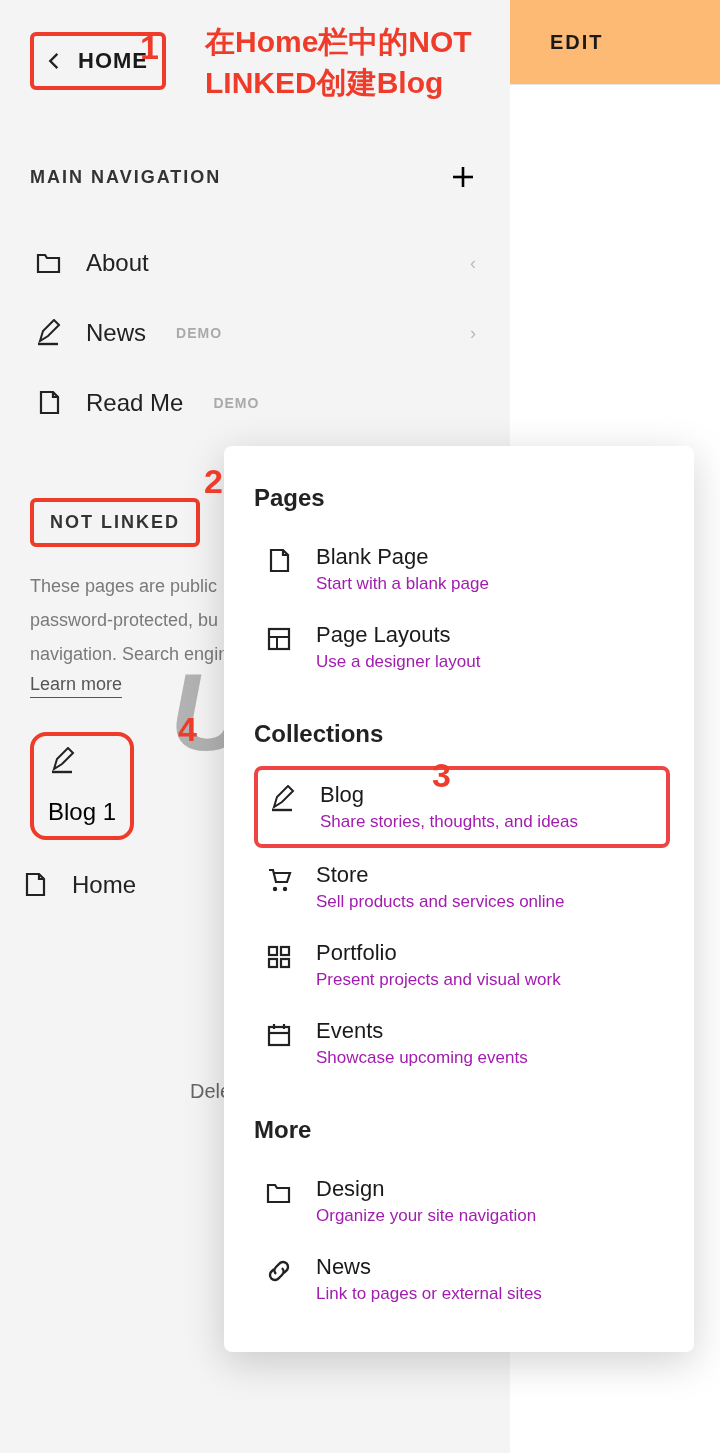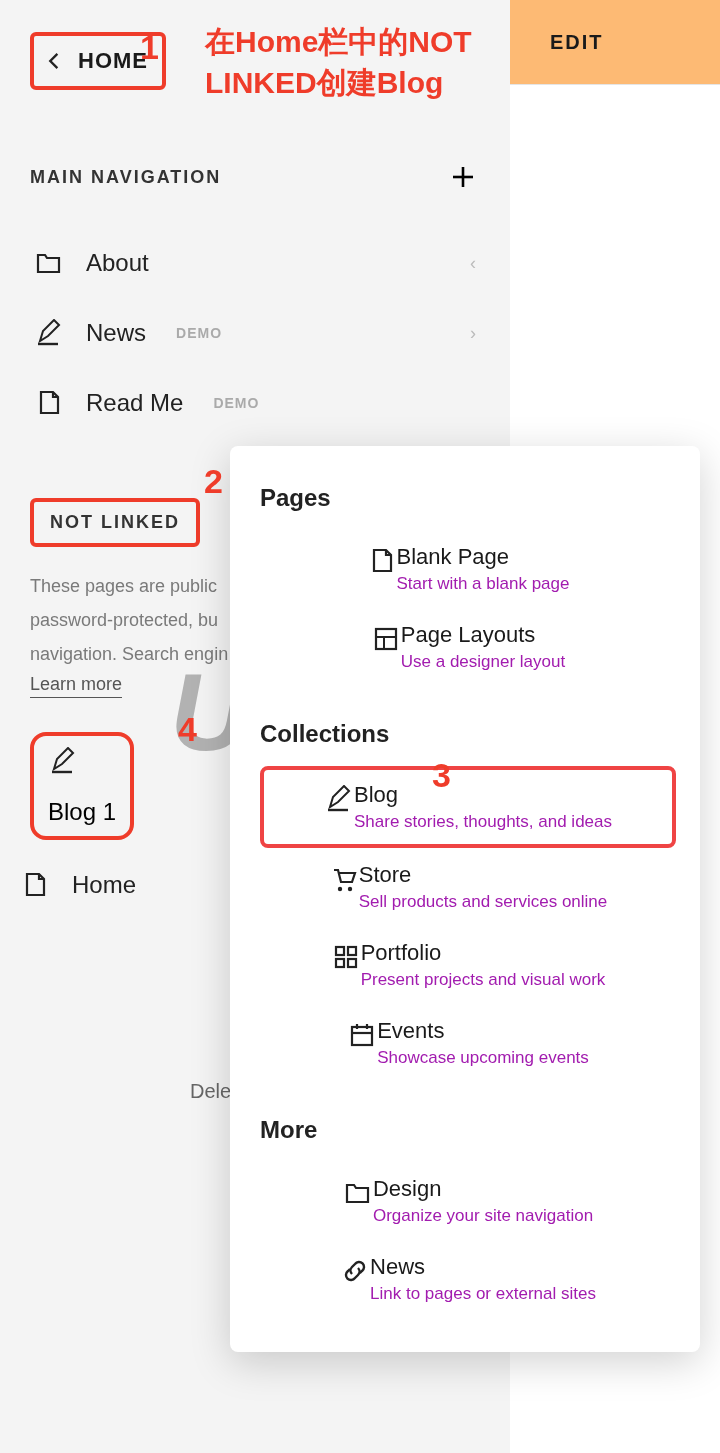--- a/index.html
+++ b/index.html
@@ -39,25 +39,25 @@
   .notlinked-desc { margin-top:22px; font-size:18px; line-height:1.9; color:#7a7a7a; max-width:210px; white-space:normal;}
   .learn-more { display:inline-block; margin-top:2px; font-size:18px; color:#555; border-bottom:1px solid #555; padding-bottom:2px;}
 
   
   .lower-list { margin-top:34px; }
   .blog1-box { display:inline-flex; gap:22px; border:4px solid #ef3c2a; border-radius:16px; padding:10px 14px;flex-direction:column; }
 
   .deleted-hint { margin-top:160px; font-size:20px; color:#666; padding-left:160px; }
 
   
-  .popover { position:absolute; left:230px; top:446px; width:470px; background:#fff; border-radius:8px; box-shadow:0 10px 40px rgba(0,0,0,.18); padding:30px 24px 34px 30px; }
+  .popover { position:absolute; left:224px; top:446px; width:470px; background:#fff; border-radius:8px; box-shadow:0 10px 40px rgba(0,0,0,.18); padding:30px 24px 34px 30px; }
   .pop-section { margin-top:8px; }
   .pop-section + .pop-section { margin-top:34px; }
   .pop-heading { font-size:24px; font-weight:700; color:#222; margin-bottom:18px; }
-  .pop-item { display:flex; align-items:flex-start; padding:14px 10px; border-radius:6px;justify-content:center; }
+  .pop-item { display:flex; align-items:flex-start; gap:22px; padding:14px 10px; border-radius:6px; }
   .pop-item .txts { display:flex; flex-direction:column; gap:4px; }
   .pop-item .ptitle { font-size:22px; color:#1a1a1a; }
   .pop-item .pdesc { font-size:17px; color:#a21caf; }
   .pop-item.highlight { border:4px solid #ef4444; border-radius:8px; padding:12px 10px; }
   .pop-icon { width:30px; height:30px; display:flex; align-items:center; justify-content:center; color:#222; margin-top:2px;}
 
   
   .watermark { position:absolute; left:170px; top:648px; display:flex; align-items:center; gap:8px; opacity:.55; pointer-events:none; }
   .watermark .uxd { font-size:110px; font-weight:900; letter-spacing:-6px; color:#7d7d7d; font-style:italic;}
   .watermark .sub { font-size:16px; color:#888; line-height:1.2; }

